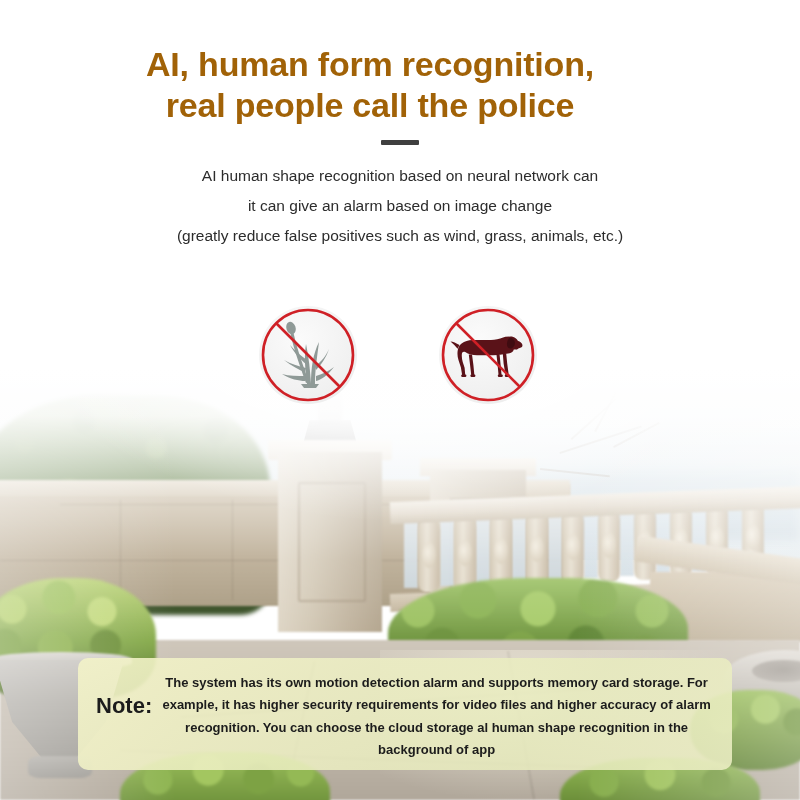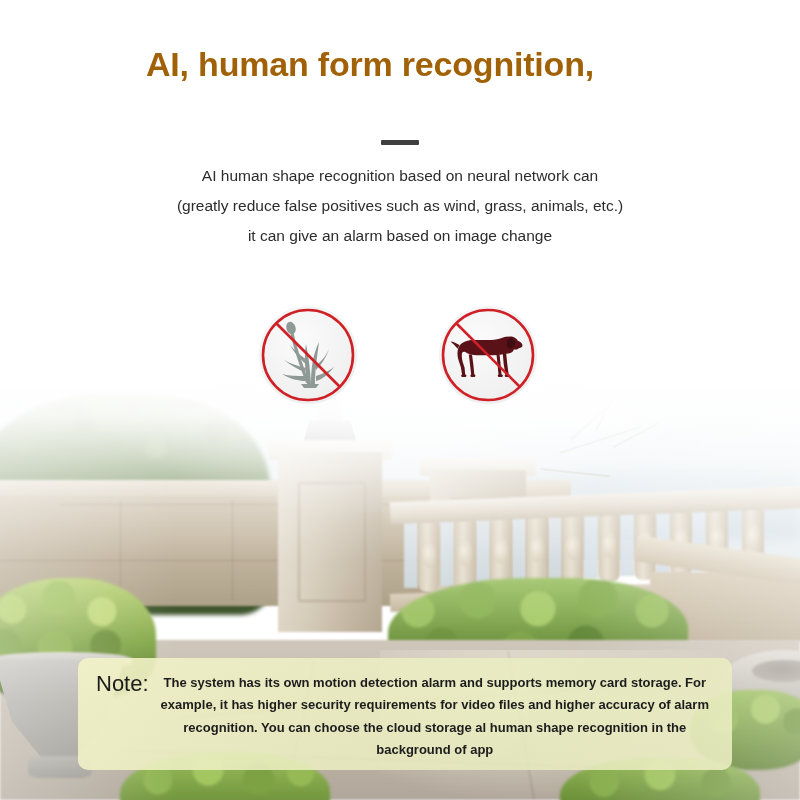--- a/index.html
+++ b/index.html
@@ -300,22 +300,22 @@
 
   
   .note{
     position:absolute;left:78px;top:658px;width:654px;height:112px;
     background:linear-gradient(135deg,rgba(243,243,200,.90) 0%,rgba(238,240,196,.86) 35%,rgba(232,236,190,.84) 70%,rgba(236,238,196,.88) 100%);
     border-radius:10px;
     box-sizing:border-box;padding:14px 18px 10px 18px;
   }
   .note-inner{display:flex;align-items:flex-start;}
   .note-label{
-    color:#1c1c1c;font-size:22px;line-height:1;font-weight:normal;
-    margin-right:7px;flex:0 0 auto;padding-top:1px;
+    color:#1c1c1c;font-size:22px;line-height:1;font-weight:bold;
+    margin-right:7px;flex:0 0 auto;padding-top:1px;margin-top:22px;
   }
   .note-body{
     color:#1c1c1c;font-size:13px;font-weight:bold;line-height:1.72;
     text-align:center;
   }
 </style>
 </head>
 <body>
 
 <div class="page">
@@ -400,28 +400,29 @@
     <div class="shrub-r"></div>
     <div class="shrub-b1"></div>
     <div class="shrub-b2"></div>
 
     <div class="haze"></div>
     <div class="haze2"></div>
   </div>
 
   <div class="headline">
     <div>AI, human form recognition,</div>
+    <div>real people call the police</div>
   </div>
 
   <div class="divider"></div>
 
   <div class="subcopy">
     <div>AI human shape recognition based on neural network can</div>
+    <div>it can give an alarm based on image change</div>
     <div>(greatly reduce false positives such as wind, grass, animals, etc.)</div>
-    <div>it can give an alarm based on image change</div>
   </div>
 
   <div class="icons">
 
     <div class="no-badge grass">
       <svg viewBox="0 0 98 98" xmlns="http://www.w3.org/2000/svg">
         <g fill="#8f9a97">
 
           <path d="M34 24 C36 36 42 54 50 76 L47 77 C39 55 33 37 31 25 Z"></path>
           <ellipse cx="32" cy="22" rx="4.6" ry="6.4" transform="rotate(-18 32 22)"></ellipse>

